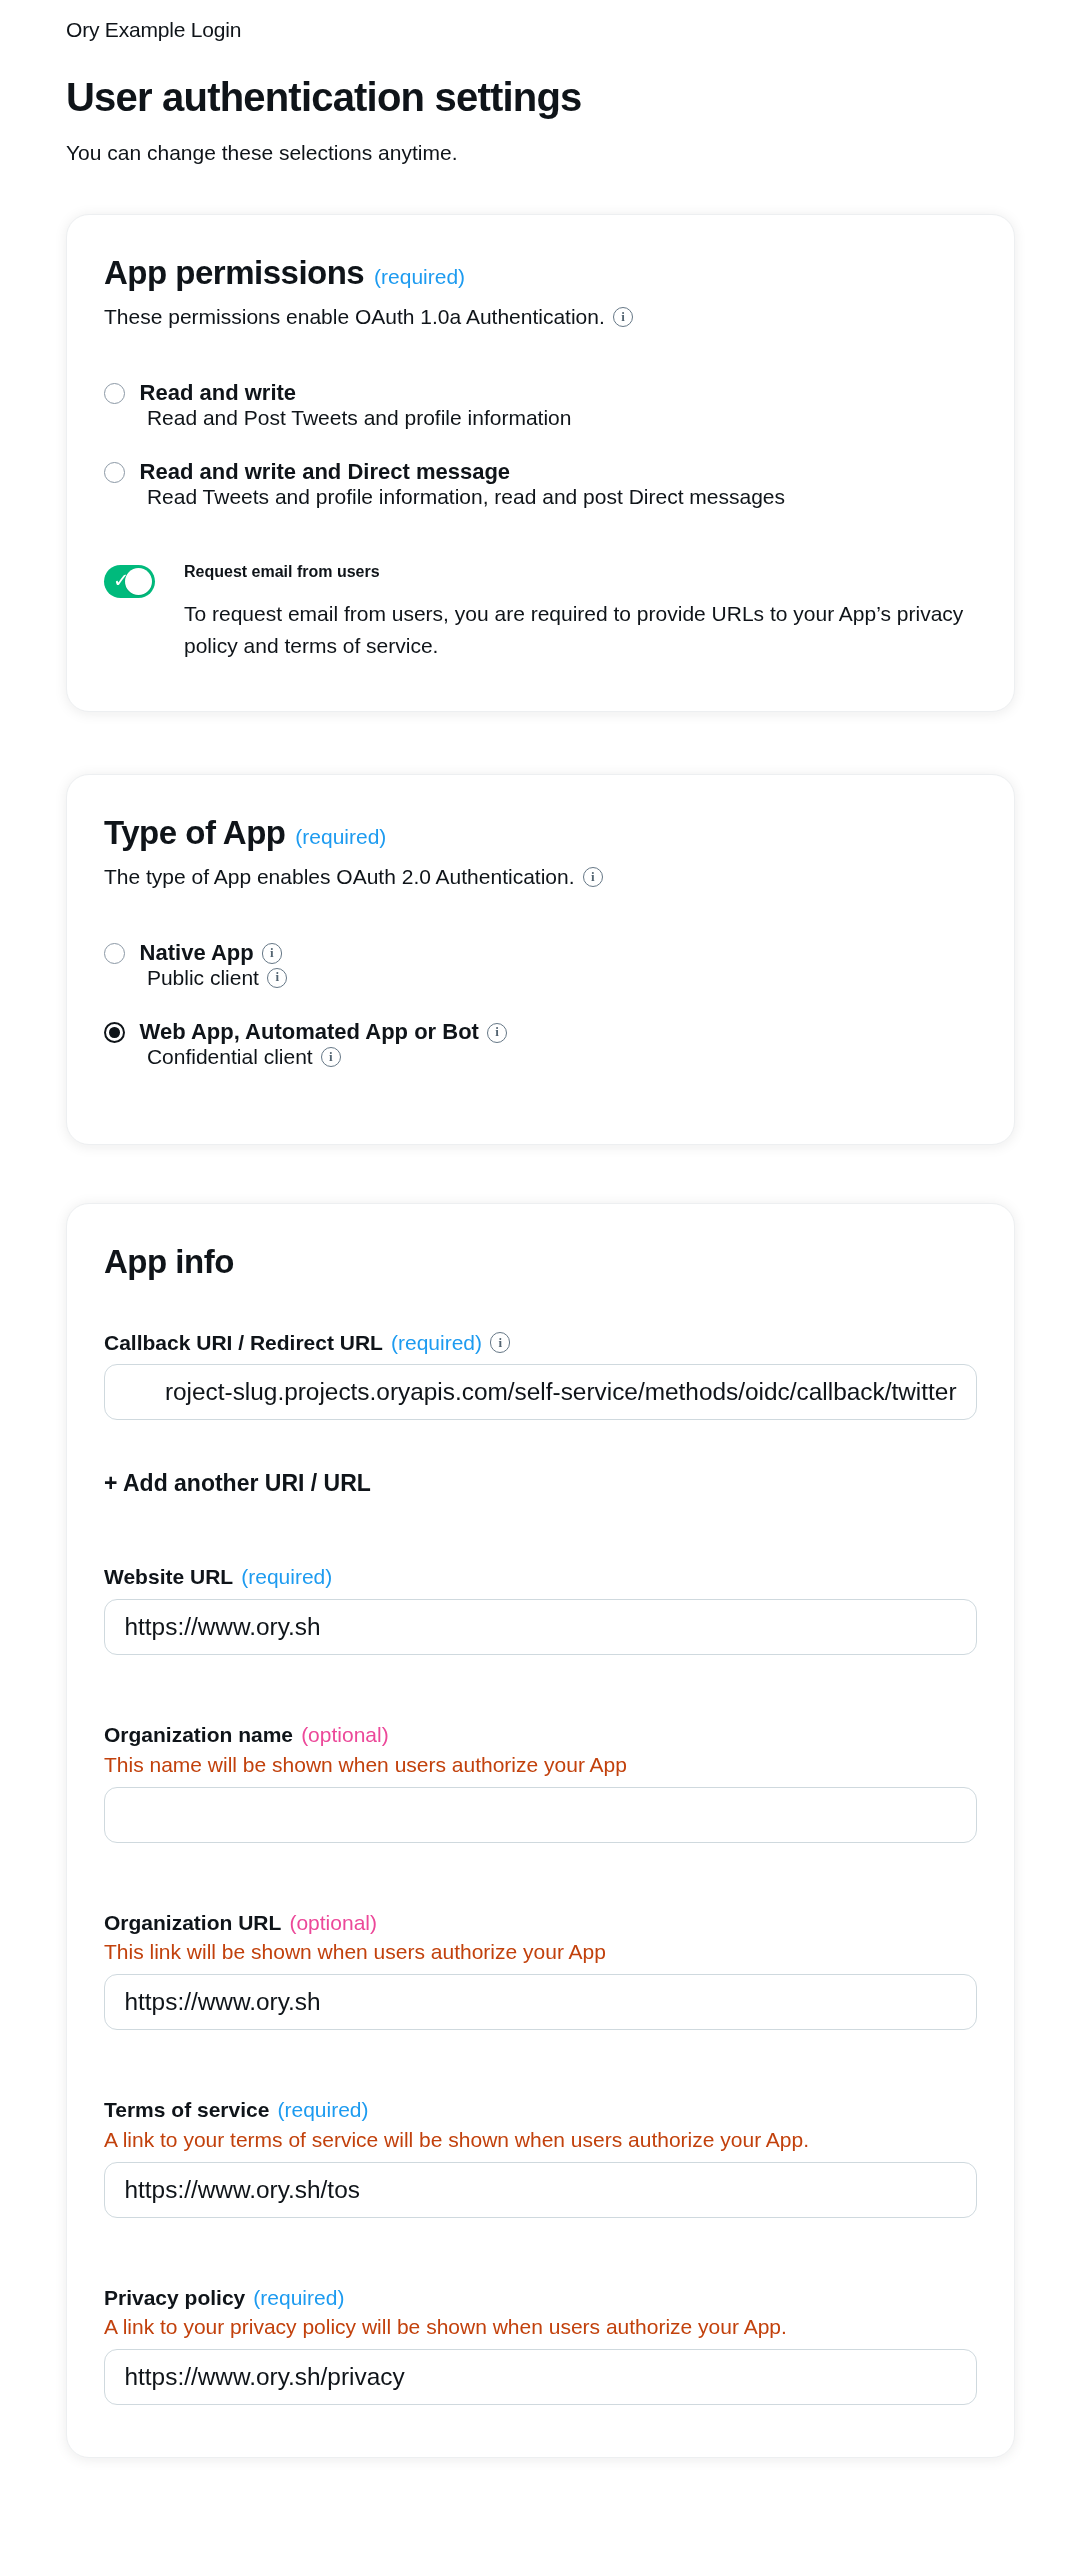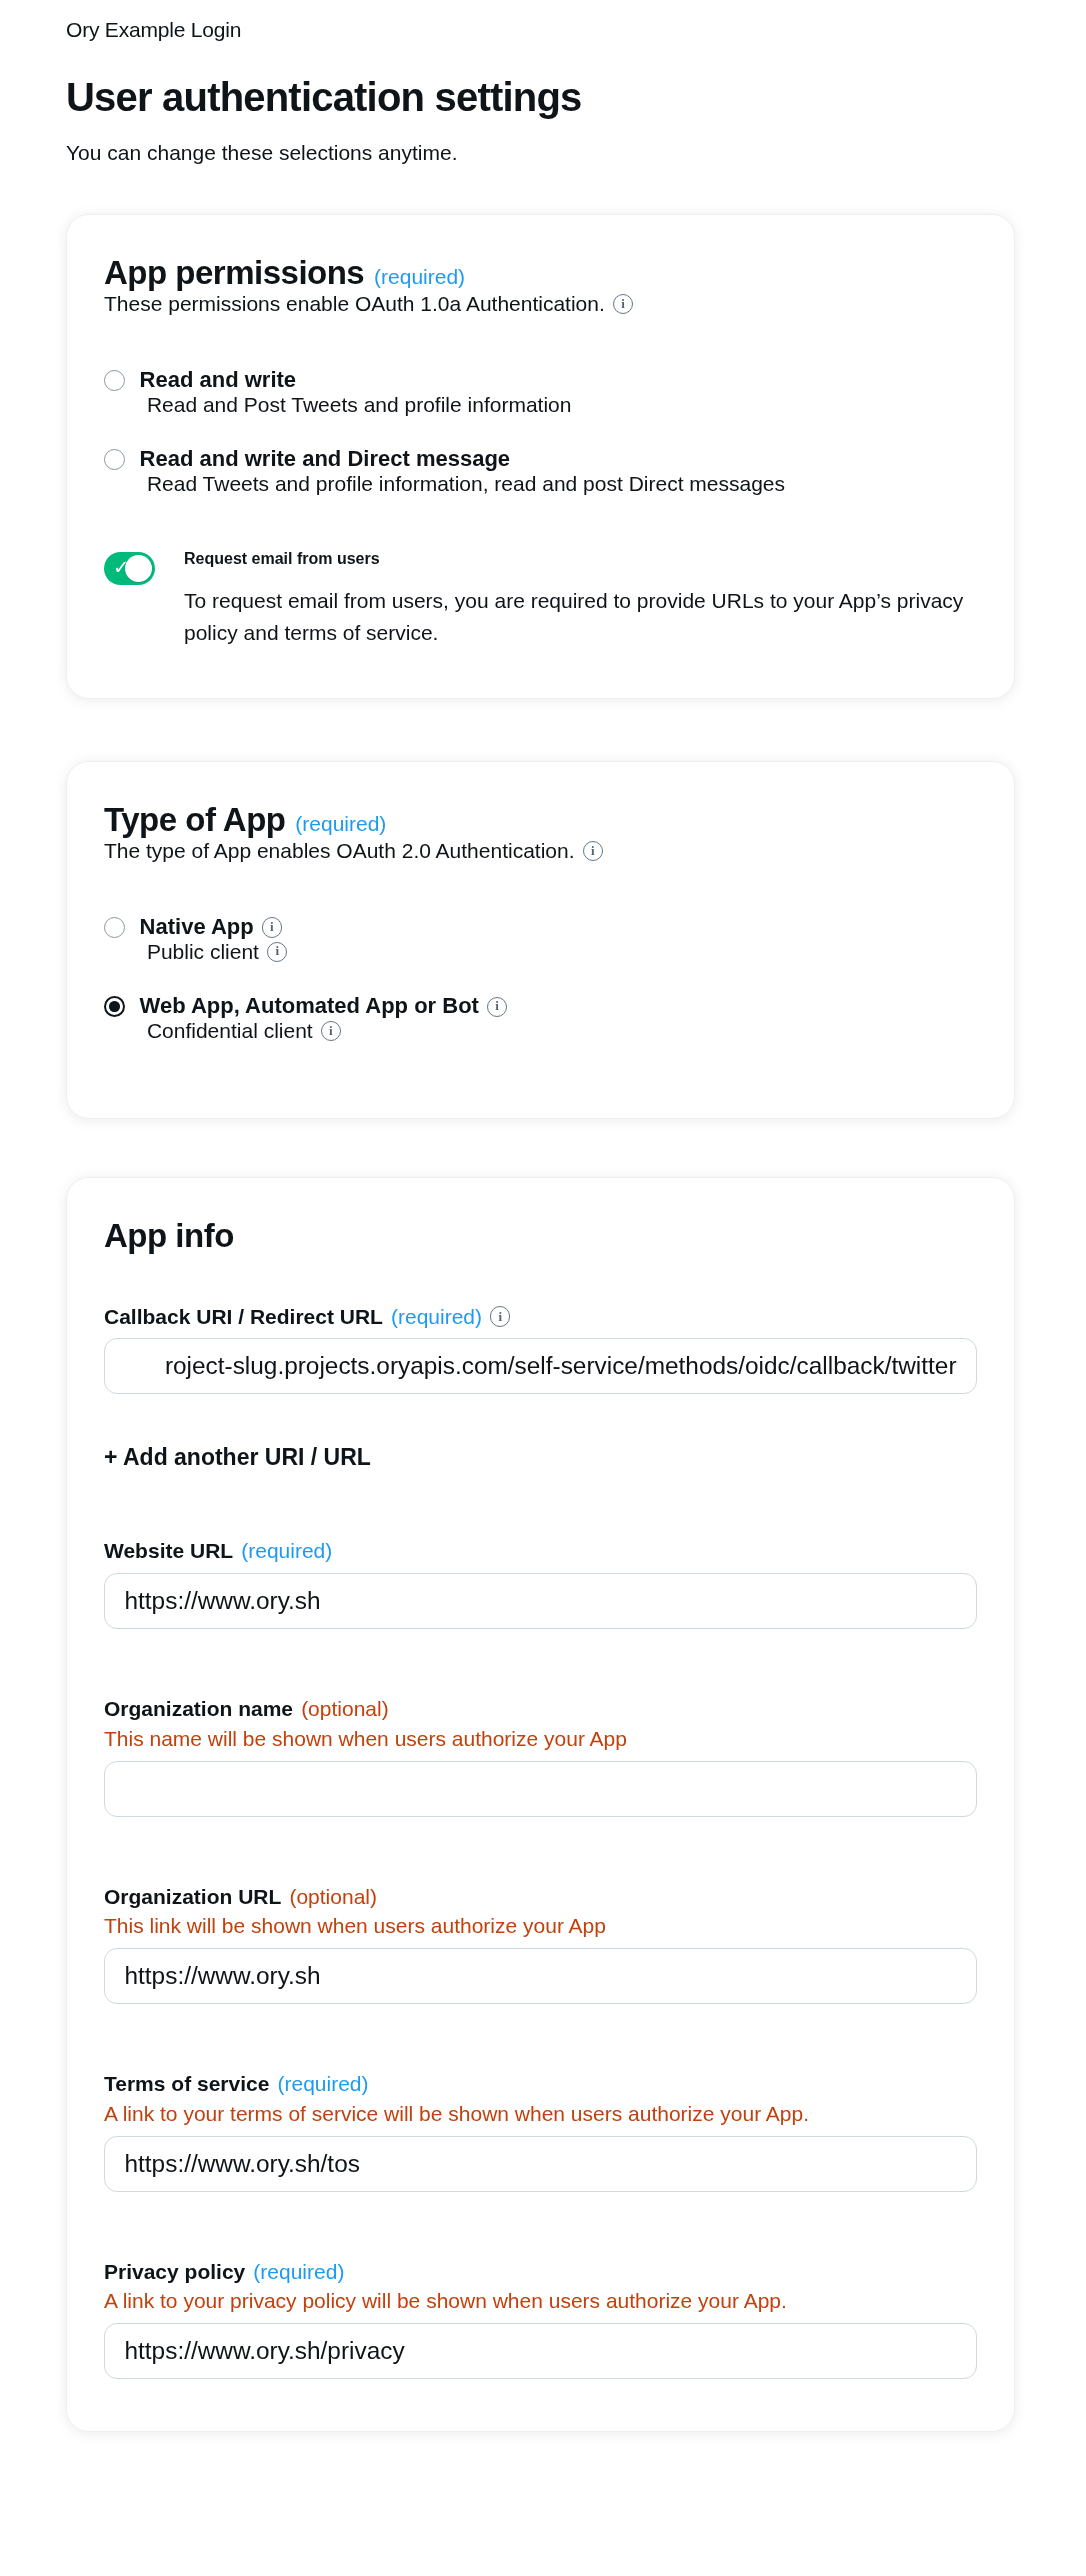--- a/index.html
+++ b/index.html
@@ -22,21 +22,21 @@
     box-shadow:0 1.6px 13px rgba(20,23,26,0.08);
     padding:39px 37px 42px 37px;
   }
   .card1 { margin-top:49px; padding-bottom:50px; }
   .card2 { margin-top:62px; padding-bottom:75px; }
   .card3 { margin-top:58px; padding-bottom:52px; }
 
   .card-title-row { display:flex; align-items:baseline; gap:9.8px; }
   h2.card-title { font-size:33px; font-weight:800; letter-spacing:-0.5px; }
   .required-blue { font-size:21px; color:#1d9bf0; font-weight:400; }
-  .card-sub { font-size:21px; display:flex; align-items:center; gap:8.1px; }
+  .card-sub { font-size:21px; margin-top:13px; display:flex; align-items:center; gap:8.1px; }
 
   .info-i {
     display:inline-flex; align-items:center; justify-content:center;
     width:20.3px; height:20.3px; border:1.6px solid #657786; border-radius:50%;
     color:#536471; font-size:13px; font-weight:700; flex:0 0 auto;
     font-family:"Liberation Serif","DejaVu Serif",serif;
   }
 
   .radio-group { margin-top:52px; }
   .radio-row { display:flex; align-items:flex-start; margin-bottom:31px; cursor:pointer; }
@@ -67,21 +67,21 @@
   }
   .toggle-texts { margin-left:29px; }
   .toggle-label { font-size:16px; font-weight:700; }
   .toggle-desc { font-size:21px; line-height:1.5; margin-top:17px; max-width:821px; }
 
   .field { margin-top:68px; }
   .field.first { margin-top:50px; }
   .field-label-row { display:flex; align-items:center; gap:8.1px; }
   .field-label { font-size:21px; font-weight:700; }
   .marker-blue { font-size:21px; color:#1d9bf0; }
-  .marker-plain { font-size:21px; color:#c2410c; font-weight:400; }
+  .marker-plain { font-size:21px; color:#ec4899; font-weight:400; }
   .field-helper { font-size:21px; color:#c2410c; margin-top:5.7px; }
   .text-input {
     display:block; width:100%; height:56px; margin-top:9.8px;
     border:0.8px solid #cfd9de; border-radius:13px;
     font-size:24.4px; color:#0f1419; padding:0 19.5px;
     font-family:"Liberation Sans","DejaVu Sans",sans-serif;
     background:#fff; outline:none; white-space:nowrap; overflow:hidden;
   }
   .add-link { font-size:23px; font-weight:700; margin-top:50px; cursor:pointer; display:inline-block; }
 </style>

